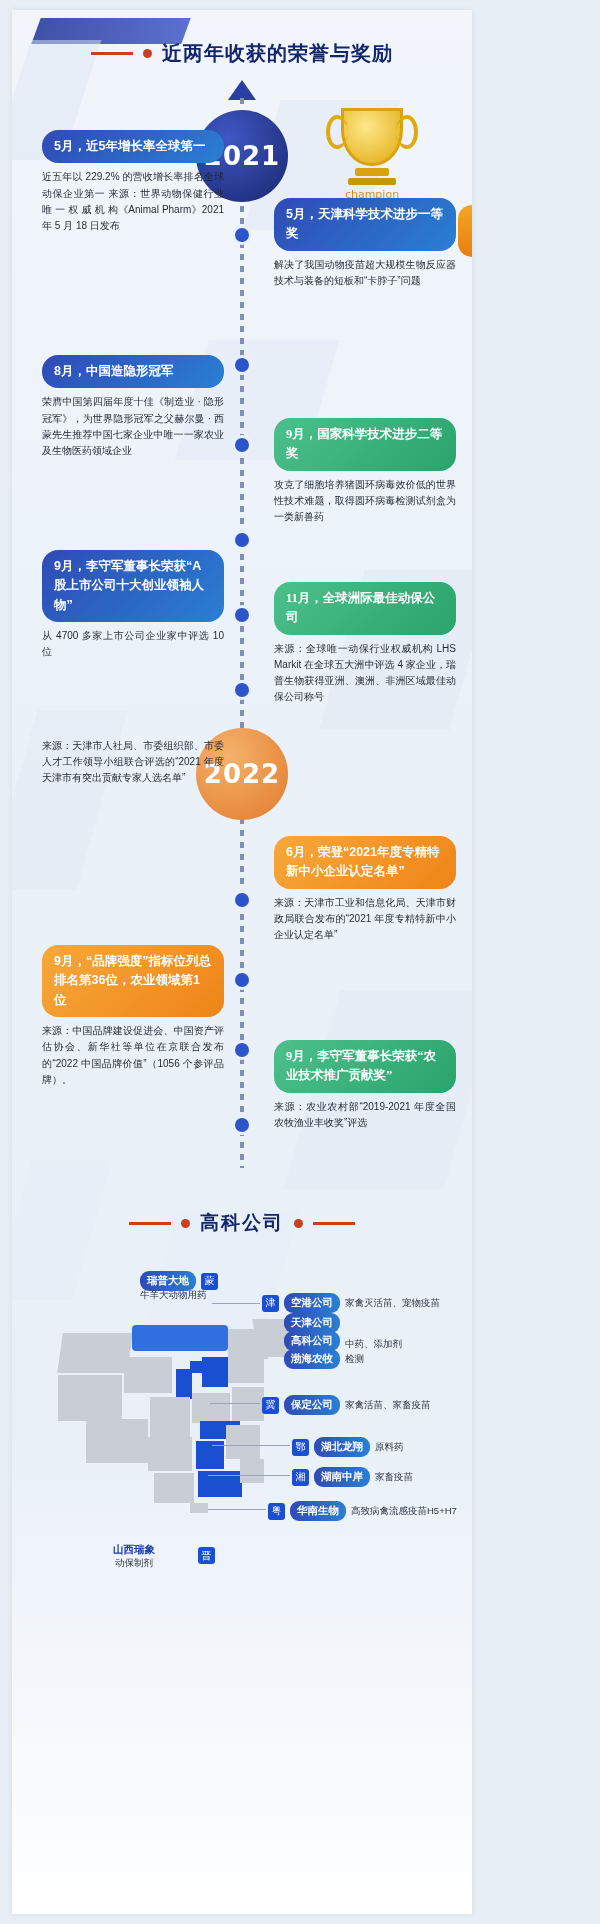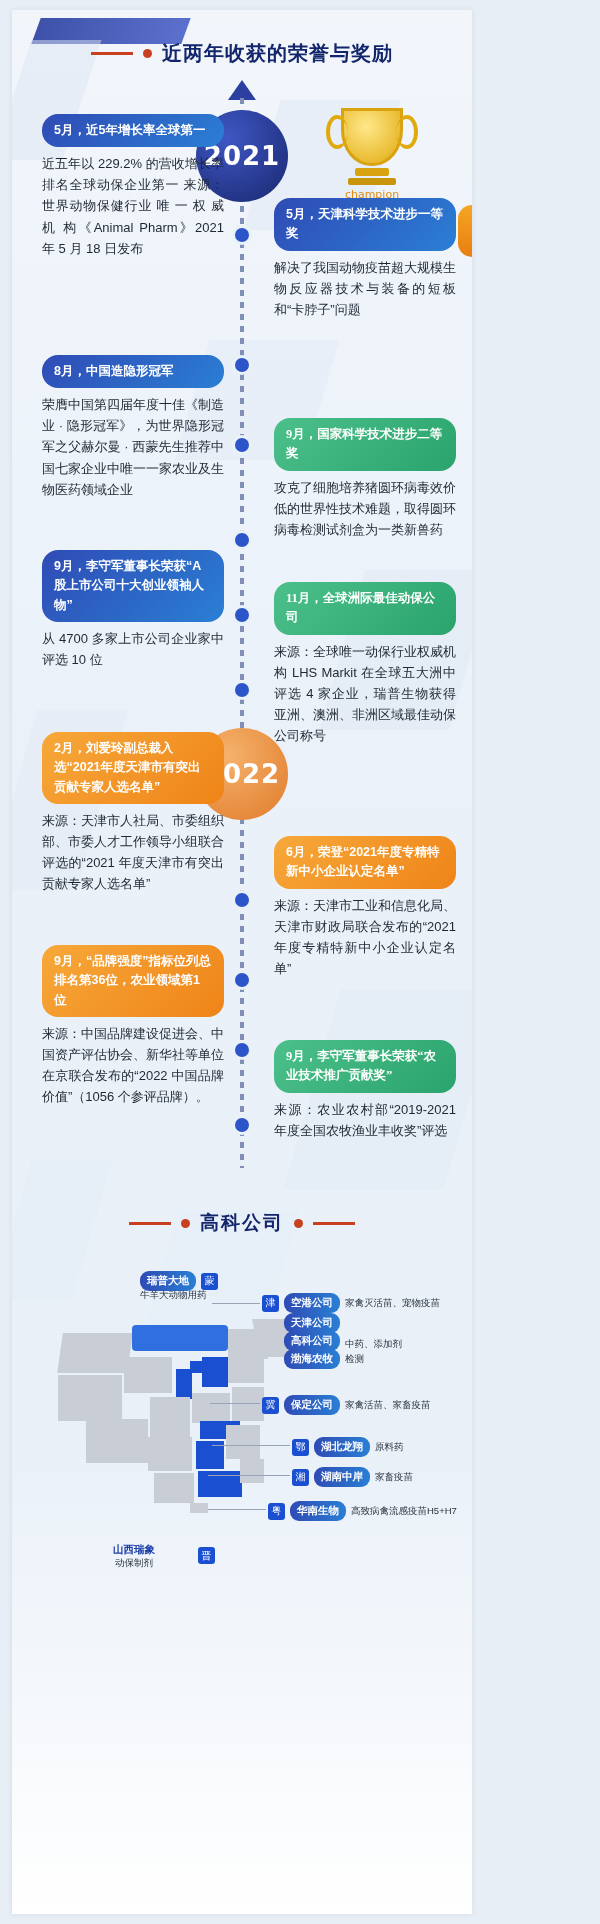--- a/index.html
+++ b/index.html
@@ -111,21 +111,21 @@
     border-radius: 16px;
     padding: 7px 12px;
     font-size: 12.5px; font-weight: bold; line-height: 1.55;
     color: #ffffff;
   }
   .pill.blue { background: linear-gradient(135deg,#2f4bb5,#2a7fd4); }
   .pill.orange { background: linear-gradient(135deg,#f7a83a,#ef8418); }
   .pill.green { background: linear-gradient(135deg,#4cc08a,#2aa36d); font-family: Liberation Serif, serif; }
   .desc {
     margin-top: 6px;
-    font-size: 13px; line-height: 1.62; color: #1f2733;
+    font-size: 10px; line-height: 1.62; color: #1f2733;
     text-align: justify;
   }
 
   
   .header2 {
     position: absolute; left: 0; top: 1200px; width: 460px;
     display: flex; align-items: center; justify-content: center; gap: 10px;
   }
   .hdr2-title { font-size: 19px; font-weight: bold; color: #13266b; letter-spacing: 2px; }
 
@@ -196,21 +196,21 @@
   <div class="node" style="top:1030px"></div>
   <div class="node" style="top:1105px"></div>
 
   <div class="trophy">
     <div class="trophy-cup"></div>
     <div class="trophy-base"></div>
     <div class="trophy-base2"></div>
     <div class="trophy-label">champion</div>
   </div>
 
-  <div class="card left" style="top:104px">
+  <div class="card left" style="top:120px">
     <span class="pill blue">5月，近5年增长率全球第一</span>
     <div class="desc">近五年以 229.2% 的营收增长率排名全球动保企业第一
 来源：世界动物保健行业 唯 一 权 威 机 构《Animal Pharm》2021 年 5 月 18 日发布</div>
   </div>
 
   <div class="card right" style="top:188px">
     <span class="pill blue">5月，天津科学技术进步一等奖</span>
     <div class="desc">解决了我国动物疫苗超大规模生物反应器技术与装备的短板和“卡脖子”问题</div>
   </div>
 
@@ -228,21 +228,20 @@
     <span class="pill blue">9月，李守军董事长荣获“A股上市公司十大创业领袖人物”</span>
     <div class="desc">从 4700 多家上市公司企业家中评选 10 位</div>
   </div>
 
   <div class="card right" style="top:572px">
     <span class="pill green">11月，全球洲际最佳动保公司</span>
     <div class="desc">来源：全球唯一动保行业权威机构 LHS Markit 在全球五大洲中评选 4 家企业，瑞普生物获得亚洲、澳洲、非洲区域最佳动保公司称号</div>
   </div>
 
   <div class="card left" style="top:722px">
-    <span class="pill orange">2月，刘爱玲副总裁入选“2021年度天津市有突出贡献专家人选名单”</span>
     <div class="desc">来源：天津市人社局、市委组织部、市委人才工作领导小组联合评选的“2021 年度天津市有突出贡献专家人选名单”</div>
   </div>
 
   <div class="card right" style="top:826px">
     <span class="pill orange">6月，荣登“2021年度专精特新中小企业认定名单”</span>
     <div class="desc">来源：天津市工业和信息化局、天津市财政局联合发布的“2021 年度专精特新中小企业认定名单”</div>
   </div>
 
   <div class="card left" style="top:935px">
     <span class="pill orange">9月，“品牌强度”指标位列总排名第36位，农业领域第1位</span>

